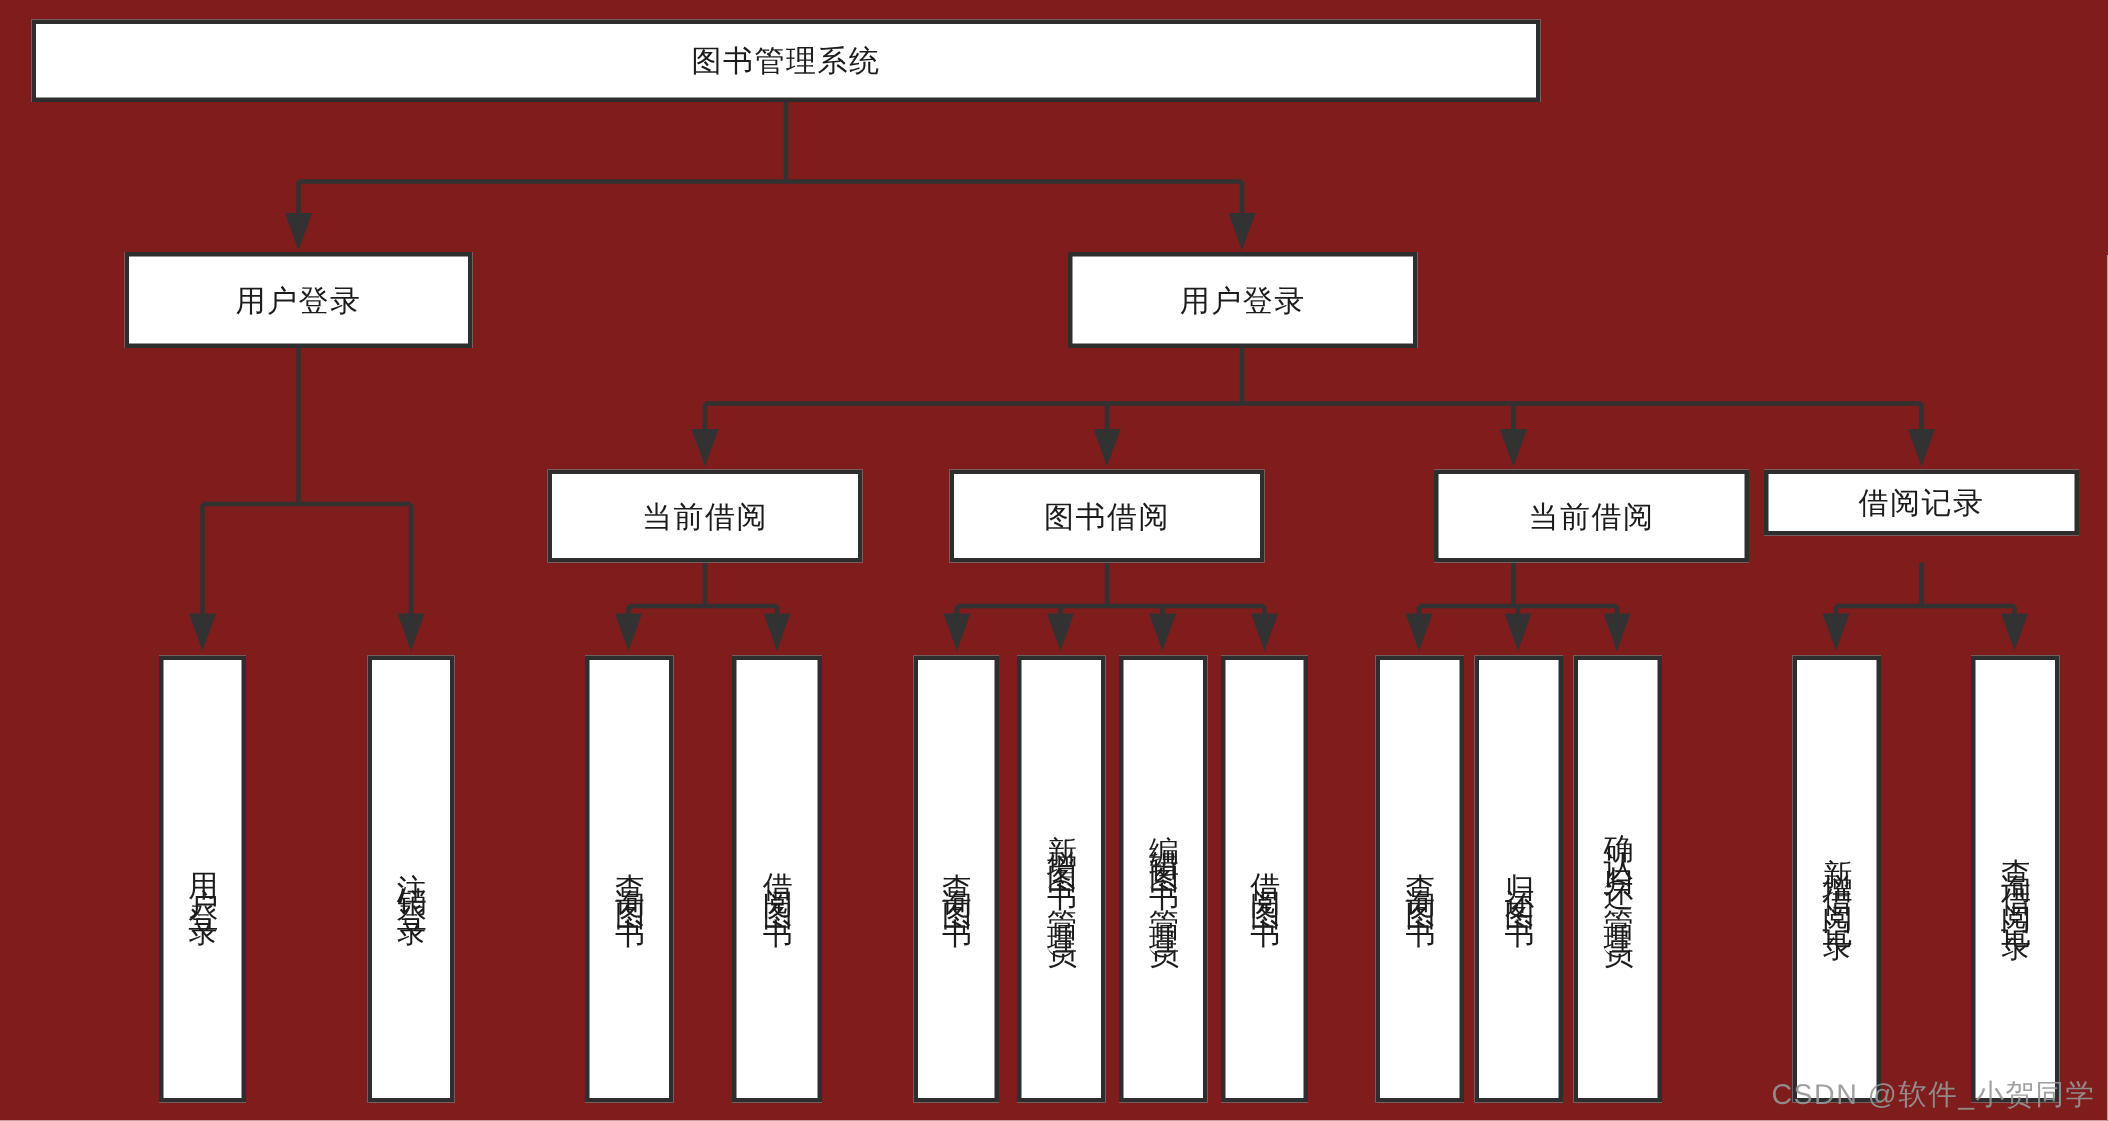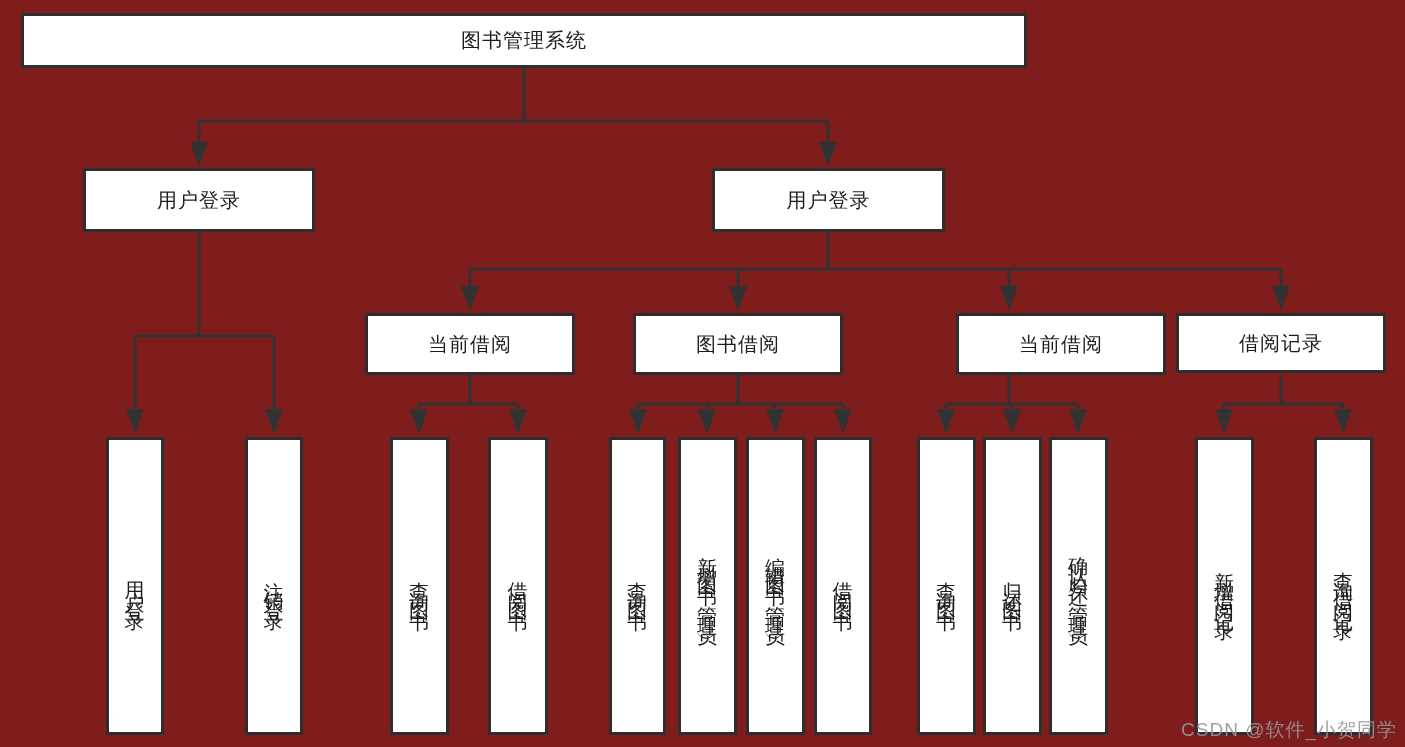--- a/index.html
+++ b/index.html
@@ -129,21 +129,21 @@
 
   <div class="box" style="left:365px; top:313px; width:210px; height:62px;">
     <span>当前借阅</span>
   </div>
   <div class="box" style="left:633px; top:313px; width:210px; height:62px;text-align:center;">
     <span>图书借阅</span>
   </div>
   <div class="box" style="left:956px; top:313px; width:210px; height:62px;">
     <span>当前借阅</span>
   </div>
-  <div class="box" style="left:1176px; top:313px; width:210px; height:60px;">
+  <div class="box" style="left:1176px; top:313px; width:210px; height:44px;">
     <span>借阅记录</span>
   </div>
 
   <div class="box vbox" style="left:106px; top:437px; width:58px; height:298px;">
     <span class="vtext">用户登录</span>
   </div>
   <div class="box vbox" style="left:245px; top:437px; width:58px; height:298px;">
     <span class="vtext">注销登录</span>
   </div>
 

